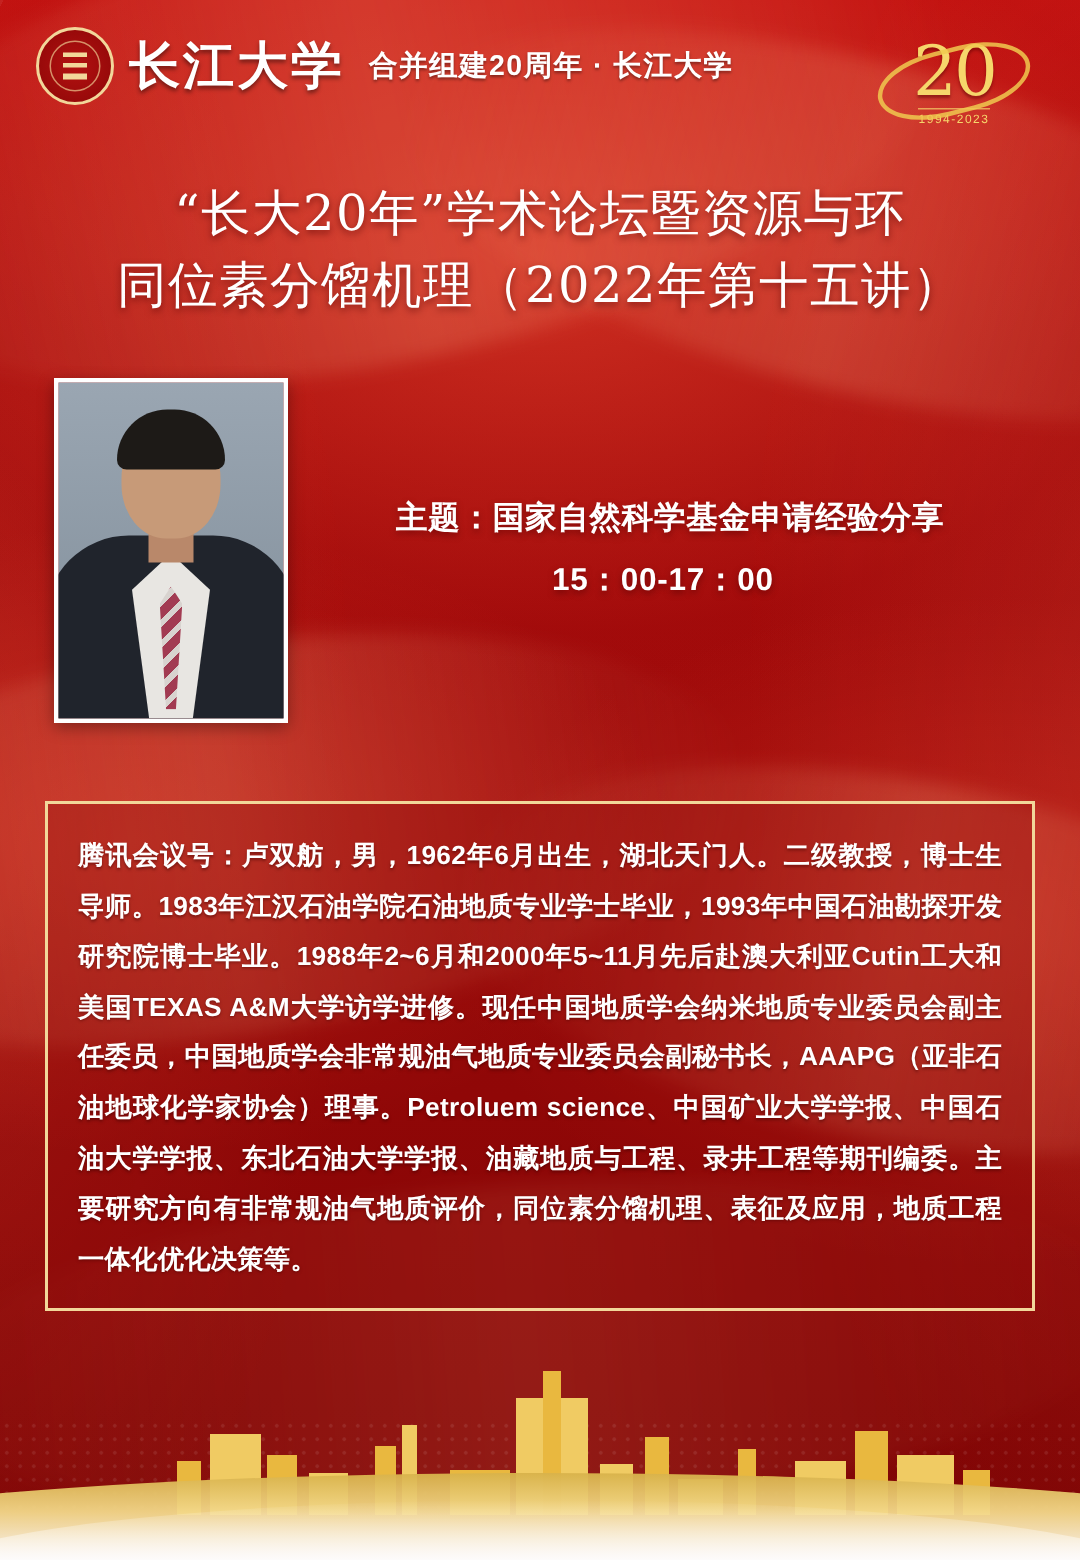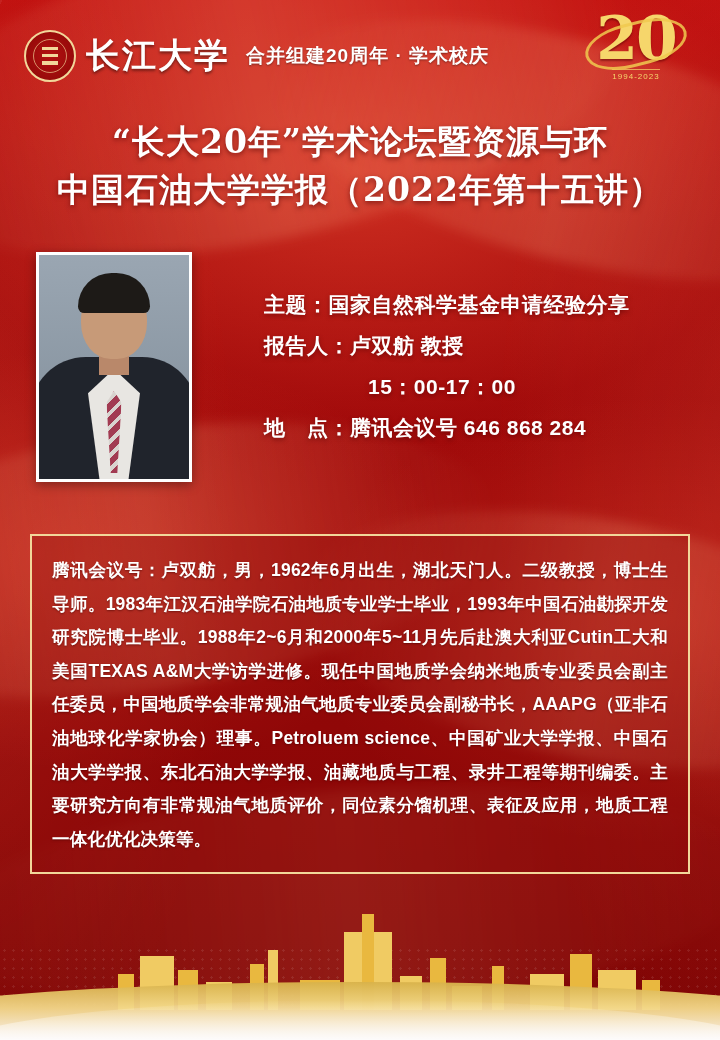--- a/index.html
+++ b/index.html
@@ -38,22 +38,22 @@
     filter:blur(6px);
   }
   .sw1 { width:760px; height:300px; left:-120px; top:-60px; transform:rotate(-12deg); }
   .sw2 { width:620px; height:220px; right:-160px; top:40px; transform:rotate(14deg); }
   .sw3 { width:700px; height:260px; left:-200px; top:430px; transform:rotate(-8deg); }
   .sw4 { width:600px; height:240px; right:-180px; top:520px; transform:rotate(10deg); }
   .sw5 { width:820px; height:220px; left:-60px; top:790px; transform:rotate(-4deg); opacity:.6; }
 
   
   .header {
-    position:absolute; top:4px; left:0; width:100%; height:78px;
-    display:flex; align-items:flex-end; padding:0 24px;
+    position:absolute; top:18px; left:0; width:100%; height:78px;
+    display:flex; align-items:flex-start; padding:0 24px;
   }
   .logo-wrap { display:flex; align-items:center; gap:10px; }
   .seal {
     width:52px; height:52px; border-radius:50%;
     border:2px solid #f2d79a;
     background:radial-gradient(circle at 50% 50%, #b31111 0%, #8d0707 100%);
     position:relative; flex:0 0 auto;
   }
   .seal:after{
     content:""; position:absolute; inset:7px; border-radius:50%;
@@ -77,40 +77,40 @@
     font-size:19px; font-weight:700; color:#ffffff; letter-spacing:1px;
     margin-left:6px; white-space:nowrap;
     text-shadow:0 1px 2px rgba(0,0,0,.4);
   }
   .emblem20 {
     margin-left:auto; position:relative; width:120px; height:74px;
     display:flex; flex-direction:column; align-items:center; justify-content:center;
   }
   .emblem20 .big20 {
     font-family:"DejaVu Serif","Liberation Serif",serif;
-    font-size:60px; font-weight:700; line-height:.95;
+    font-size:46px; font-weight:400; line-height:.95;
     color:#f6d66b; letter-spacing:-2px;
     text-shadow:0 2px 2px rgba(90,0,0,.5);
   }
   .emblem20 .ribbon {
     position:absolute; left:8px; top:14px; width:104px; height:44px;
     border:3px solid #f0c94f; border-radius:50%/60%;
     transform:rotate(-14deg); opacity:.85;
   }
   .emblem20 .years {
     font-size:8px; color:#f6d66b; letter-spacing:1px; margin-top:2px;
     border-top:1px solid rgba(246,214,107,.7); padding-top:2px;
   }
 
   
   .title {
     position:absolute; top:118px; left:0; width:100%;
     text-align:center; color:#fff;
     font-family:"DejaVu Serif","Liberation Serif",serif;
-    font-weight:700; font-size:33px; line-height:1.45;
+    font-weight:400; font-size:33px; line-height:1.45;
     letter-spacing:1px;
     text-shadow:0 2px 5px rgba(80,0,0,.6);
     padding:0 34px;
   }
 
   
   .info-row {
     position:absolute; top:252px; left:0; width:100%;
     display:flex; align-items:center; padding:0 36px;gap:48px;
   }
@@ -213,49 +213,47 @@
   <div class="swoosh sw3"></div>
   <div class="swoosh sw4"></div>
   <div class="swoosh sw5"></div>
 
   <div class="header">
     <div class="logo-wrap">
       <div class="seal">
         <div class="seal-mark"></div>
       </div>
       <div class="uni-name">长江大学</div>
-      <div class="anniv-text">合并组建20周年 · 学术校庆</div>
+      <div class="anniv-text">合并组建20周年 · 长江大学</div>
     </div>
     <div class="emblem20">
       <div class="ribbon"></div>
       <div class="big20">20</div>
       <div class="years">1994-2023</div>
     </div>
   </div>
 
   <div class="title">
     <div>“长大20年”学术论坛暨资源与环</div>
-    <div>中国石油大学学报（2022年第十五讲）</div>
+    <div>同位素分馏机理（2022年第十五讲）</div>
   </div>
 
   <div class="info-row">
     <div class="photo">
       <div class="bg"></div>
       <div class="body"></div>
       <div class="shirt"></div>
       <div class="tie"></div>
       <div class="neck"></div>
       <div class="head"></div>
       <div class="hair"></div>
     </div>
     <div class="details">
       <div class="line">主题：国家自然科学基金申请经验分享</div>
-      <div class="line">报告人：卢双舫  教授</div>
       <div class="line indent">15：00-17：00</div>
-      <div class="line">地　点：腾讯会议号 646 868 284</div>
     </div>
   </div>
 
   <div class="bio">
     <span class="lead">腾讯会议号：</span><span>卢双舫，男，1962年6月出生，湖北天门人。二级教授，博士生导师。1983年江汉石油学院石油地质专业学士毕业，1993年中国石油勘探开发研究院博士毕业。1988年2~6月和2000年5~11月先后赴澳大利亚Cutin工大和美国TEXAS A&amp;M大学访学进修。现任中国地质学会纳米地质专业委员会副主任委员，中国地质学会非常规油气地质专业委员会副秘书长，AAAPG（亚非石油地球化学家协会）理事。Petroluem science、中国矿业大学学报、中国石油大学学报、东北石油大学学报、油藏地质与工程、录井工程等期刊编委。主要研究方向有非常规油气地质评价，同位素分馏机理、表征及应用，地质工程一体化优化决策等。</span>
   </div>
 
   <div class="skyline">
     <div class="dots"></div>
 

